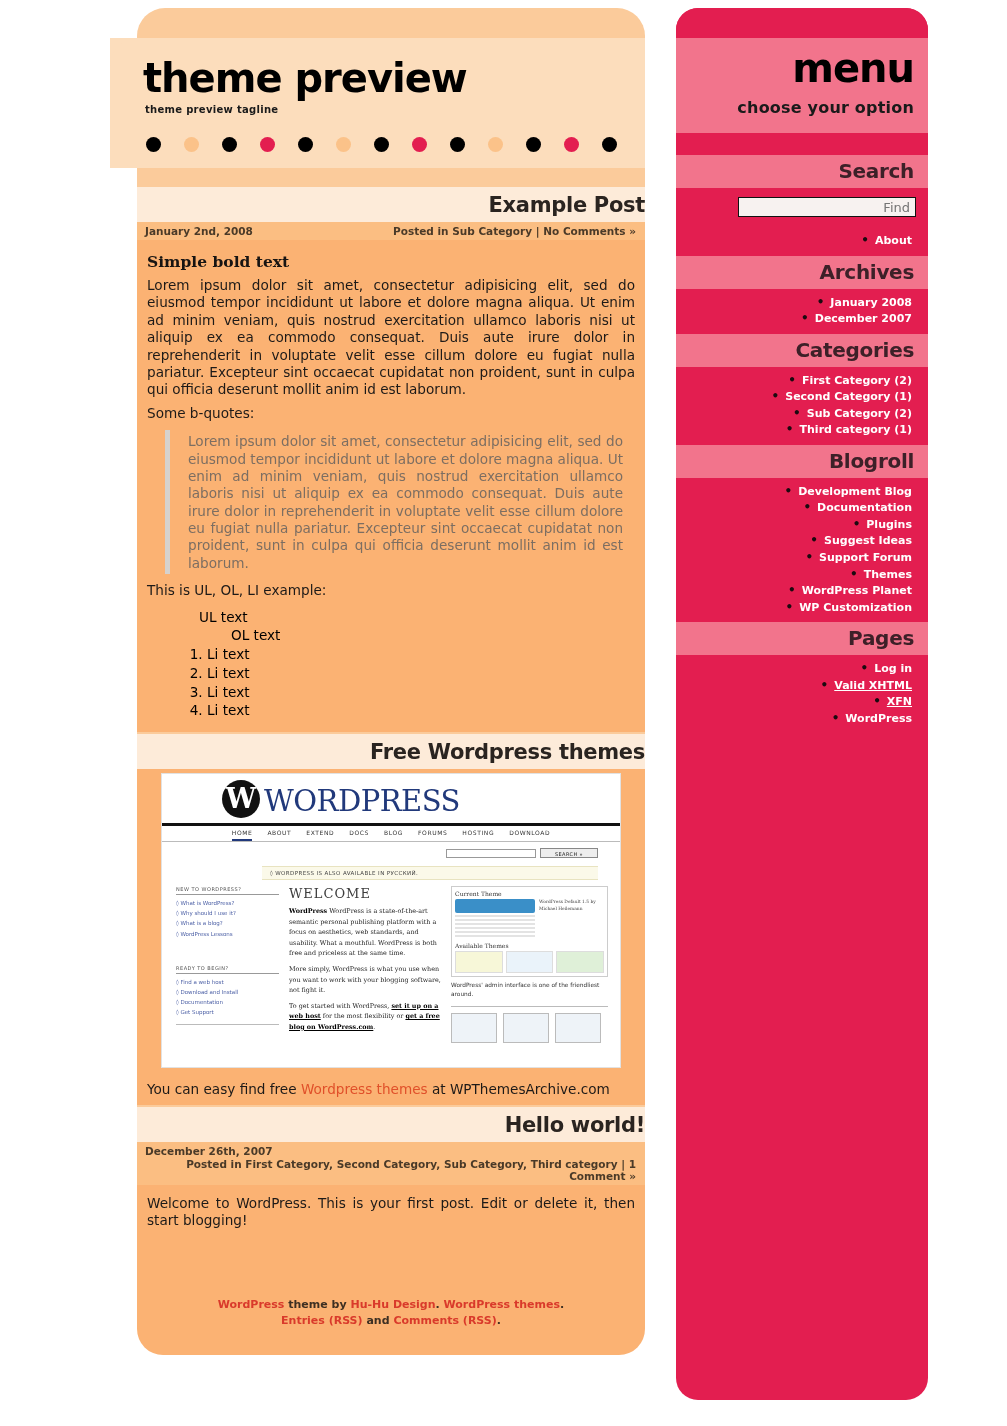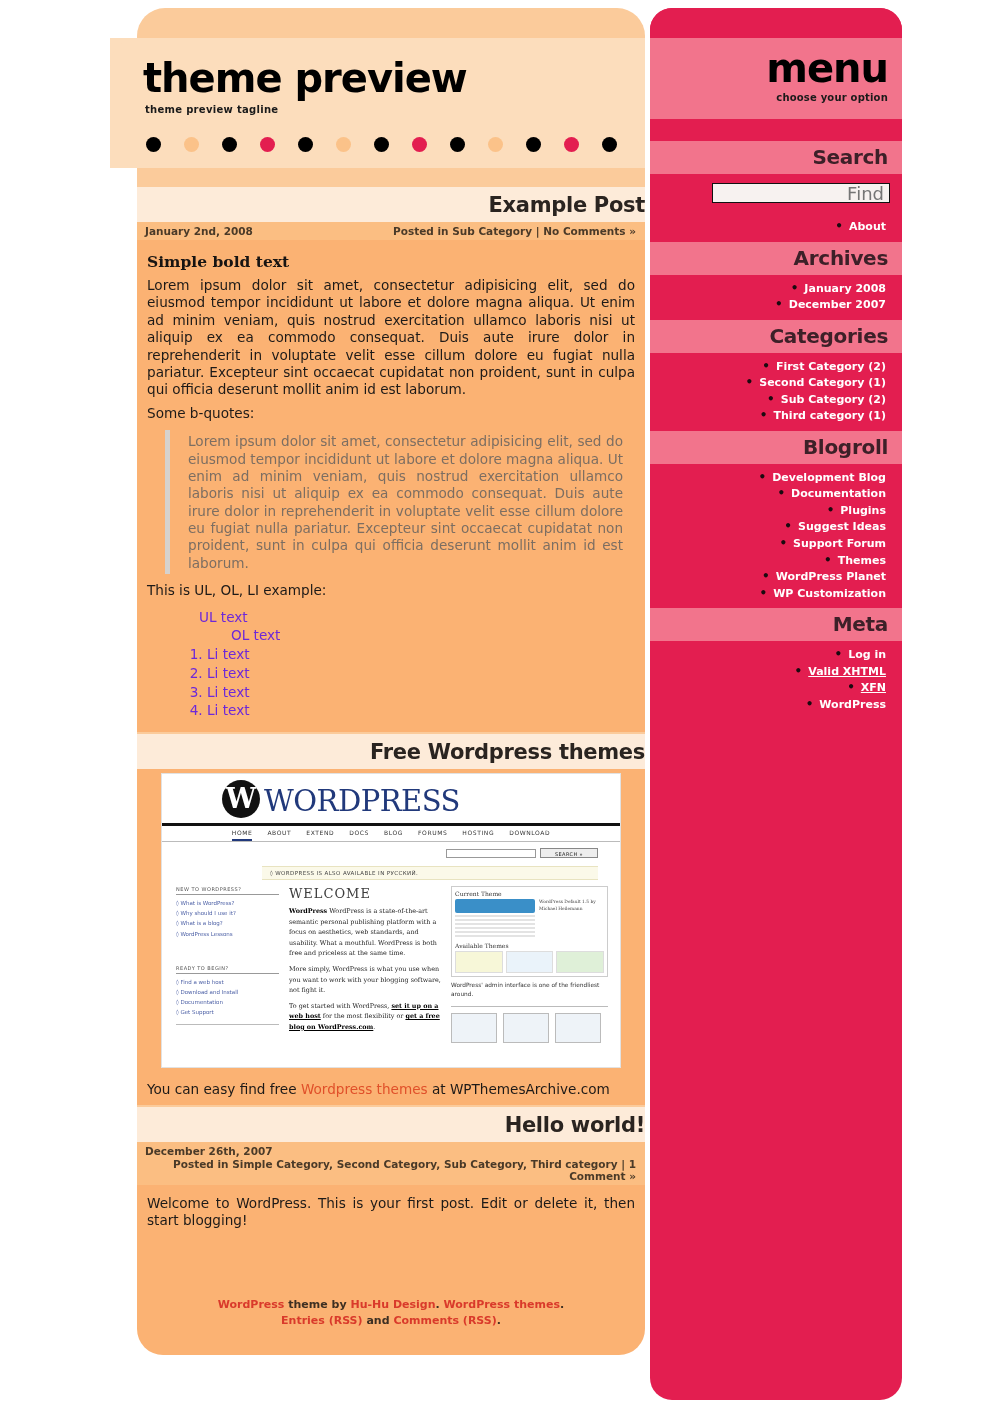--- a/index.html
+++ b/index.html
@@ -93,57 +93,57 @@
   .post-body p {
     margin:0 0 6px 0; text-align:justify;
     font-size:13.6px; line-height:1.28; color:#1d1a18;
   }
   blockquote {
     margin:8px 0 8px 18px; padding:3px 12px 2px 18px;
     border-left:5px solid #D6D2CE;
     color:#7c6e62; font-size:13.3px; line-height:1.32; text-align:justify;
   }
   blockquote p { color:#7c6e62 !important; margin:0 !important; }
-  .list-block { margin:8px 0 4px 0; font-size:13.6px; color:#6d28d9; }
+  .list-block { margin:8px 0 4px 0; font-size:13.6px; color:#000000; }
   .list-block ul { margin:0; padding-left:52px; list-style:none; }
   .list-block ul ul { padding-left:32px; list-style:none; }
   .list-block ol { margin:0; padding-left:60px; }
   .list-block li { line-height:1.38; }
 
   .post-image-wrap { padding:4px 0 6px 0; text-align:center; }
   .post-caption {
     padding:4px 10px 6px 10px; text-align:justify;
     font-size:13.6px; line-height:1.28; color:#1d1a18;
   }
   .post-caption a { color:#E0502A; text-decoration:none; }
 
   .footer-note {
     text-align:center; font-size:11px; font-weight:bold;
     color:#3d2f22; line-height:1.45; padding:54px 0 16px 0;
   }
   .footer-note a { color:#D93A2B; text-decoration:none; }
 
   
   .sidebar {
-    position:absolute; left:650px; top:8px;
+    position:absolute; left:676px; top:8px;
     width:252px; height:1392px;
     background:#E31E50;
     border-radius:22px;
     overflow:hidden;
   }
   .menu-head-top { height:30px; background:#E31E50; }
   .menu-head {
     background:#F2748C; padding:10px 14px 16px 0;
     text-align:right;
   }
   .menu-title {
     font-size:40px; font-weight:bold; color:#000;
     letter-spacing:-1px; line-height:1;
   }
-  .menu-sub { font-size:10px; font-weight:bold; color:#1a1a1a; margin-top:4px; letter-spacing:.2px; }
+  .menu-sub { font-size:16px; font-weight:bold; color:#1a1a1a; margin-top:10px; letter-spacing:.2px; }
   .menu-head-bot { height:22px; background:#E31E50; }
 
   .widget-title {
     background:#F2748C; text-align:right;
     padding:4px 14px 5px 0;
     font-size:20px; font-weight:bold; color:#3d2028;
     letter-spacing:-.3px;
   }
   .widget-body { background:#E31E50; padding:5px 14px 7px 0; }
   .widget-body ul { margin:0; padding:0; list-style:none; }
@@ -157,21 +157,21 @@
   }
   .widget-body a { color:#ffffff; text-decoration:none; }
   .widget-body a.abbr-underline { text-decoration:underline; }
 
   .search-row { background:#E31E50; padding:9px 12px 10px 0; text-align:right; }
   .search-input {
     width:178px; height:20px;
     background:#F7F2F0; border:1.5px solid #111;
     text-align:right; padding:0 5px;
     font-family:"DejaVu Sans", sans-serif;
-    font-size:18px; color:#8a8a8a;
+    font-size:13px; color:#8a8a8a;
   }
 
   
   .wp-shot {
     width:460px; height:295px; background:#ffffff;
     border:1px solid #e2e2e2; display:inline-block;
     position:relative; overflow:hidden; text-align:left;
     font-family:"DejaVu Serif", serif;
   }
   .wp-logo-row { height:52px; position:relative; border-bottom:3px solid #111; }
@@ -378,21 +378,21 @@
         </div>
       </div>
 
       <div class="post-caption"><span>You can easy find free </span><a href="#">Wordpress themes</a><span> at WPThemesArchive.com</span></div>
 
       <div class="post-title-band">
         <div class="post-title">Hello world!</div>
       </div>
       <div class="post-meta-band stacked">
         <span class="meta-left">December 26th, 2007</span>
-        <span class="meta-right"><span>Posted in </span><a href="#">Simple Category, Second Category, Sub Category, Third category</a><span> | </span><a href="#">1 Comment »</a></span>
+        <span class="meta-right"><span>Posted in </span><a href="#">First Category, Second Category, Sub Category, Third category</a><span> | </span><a href="#">1 Comment »</a></span>
       </div>
       <div class="post-body">
         <p>Welcome to WordPress. This is your first post. Edit or delete it, then start blogging!</p>
       </div>
 
       <div class="footer-note">
         <div><a href="#">WordPress</a><span> theme by </span><a href="#">Hu-Hu Design</a><span>. </span><a href="#">WordPress themes</a><span>.</span></div>
         <div><a href="#">Entries (RSS)</a><span> and </span><a href="#">Comments (RSS)</a><span>.</span></div>
       </div>
 
@@ -440,21 +440,21 @@
             <li><a href="#">Development Blog</a></li>
             <li><a href="#">Documentation</a></li>
             <li><a href="#">Plugins</a></li>
             <li><a href="#">Suggest Ideas</a></li>
             <li><a href="#">Support Forum</a></li>
             <li><a href="#">Themes</a></li>
             <li><a href="#">WordPress Planet</a></li>
             <li><a href="#">WP Customization</a></li>
           </ul>
         </div>
-        <div class="widget-title">Meta</div>
+        <div class="widget-title">Pages</div>
         <div class="widget-body">
           <ul>
             <li><a href="#">Log in</a></li>
             <li><a href="#" class="abbr-underline">Valid XHTML</a></li>
             <li><a href="#" class="abbr-underline">XFN</a></li>
             <li><a href="#">WordPress</a></li>
           </ul>
         </div>
       </div>
   </div>

